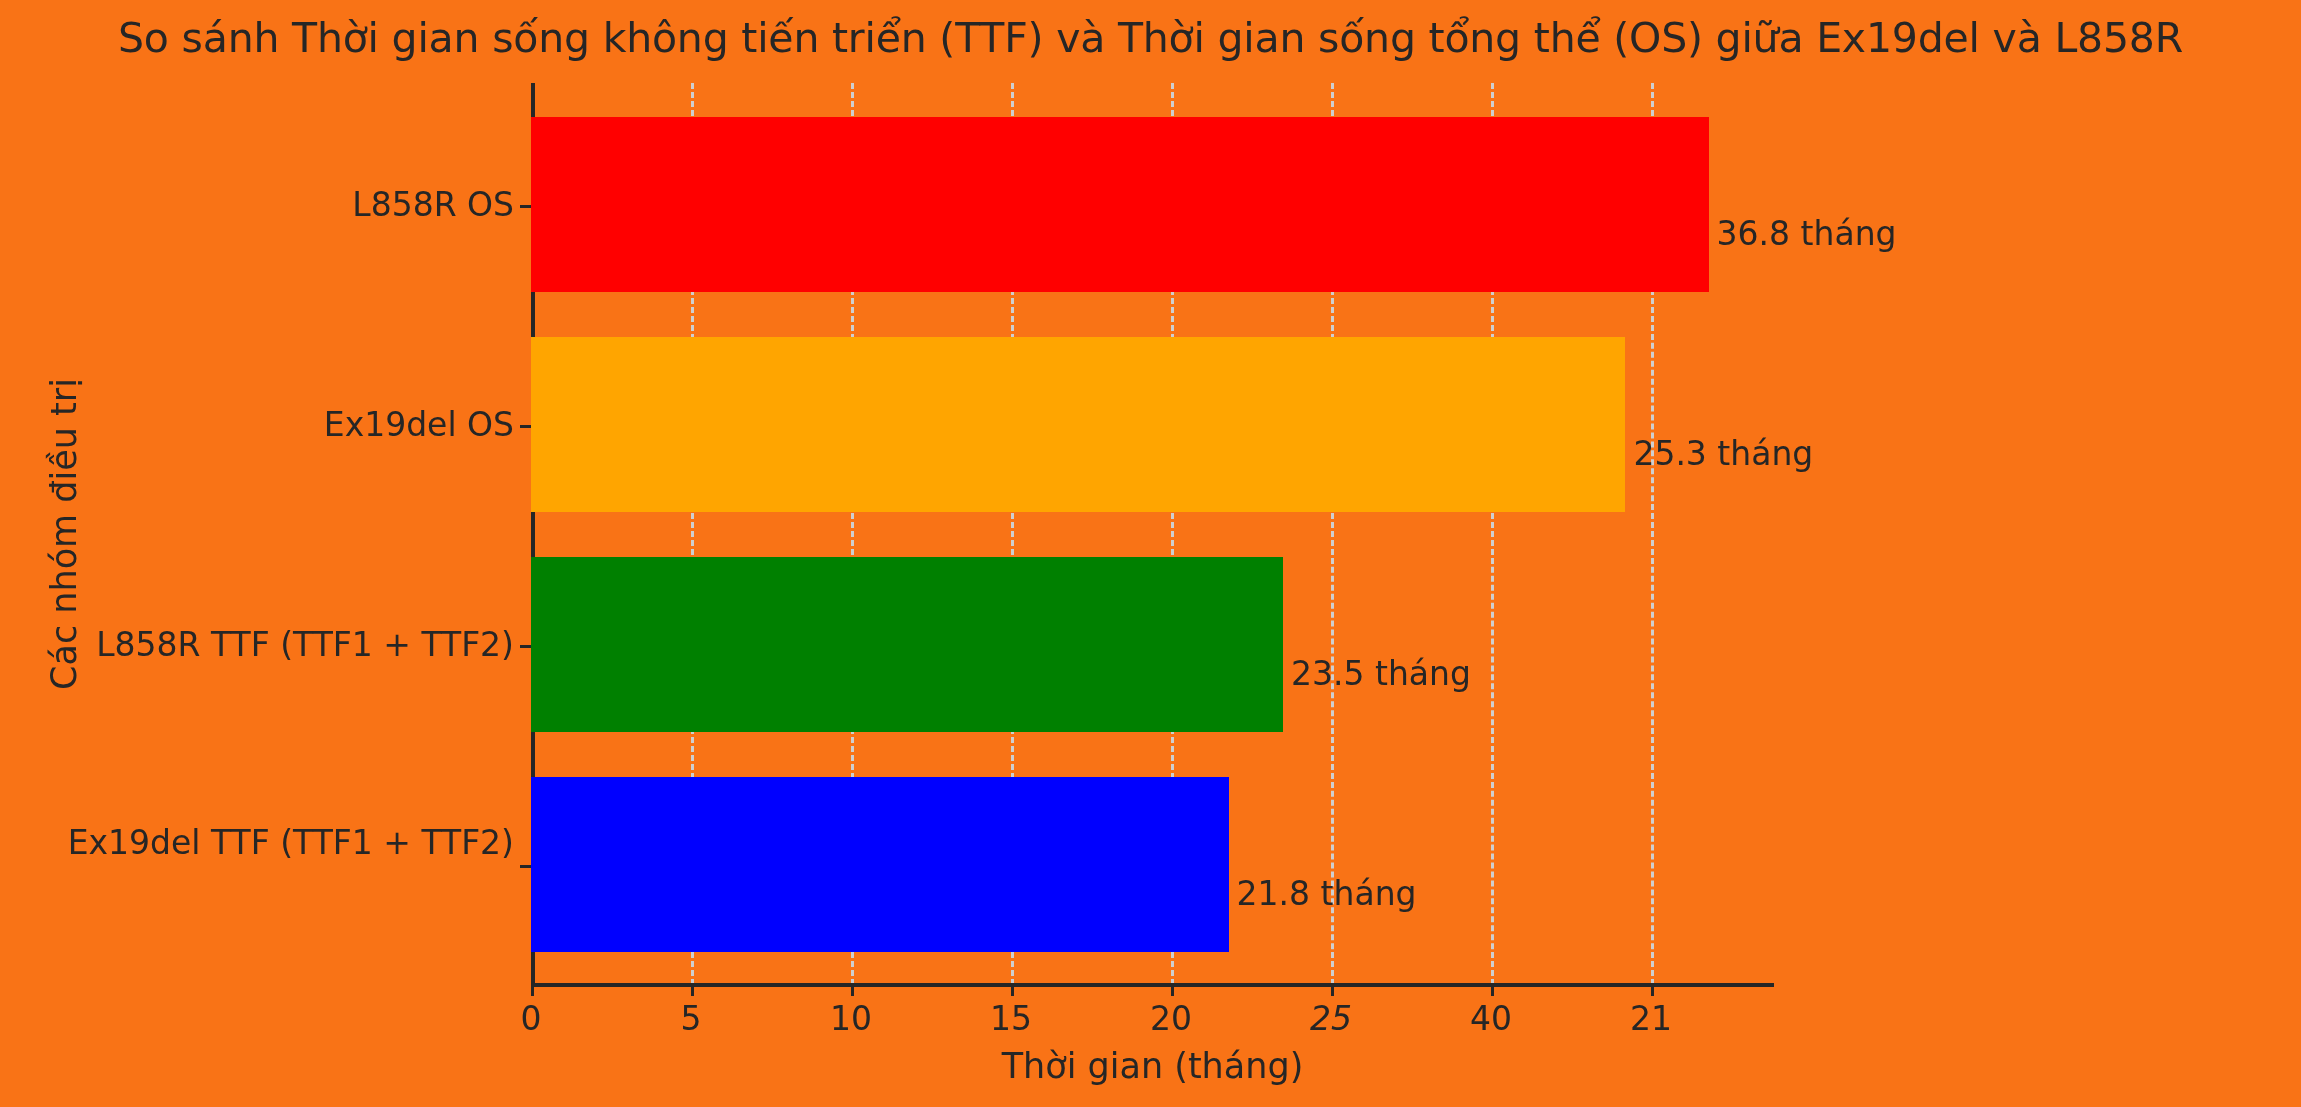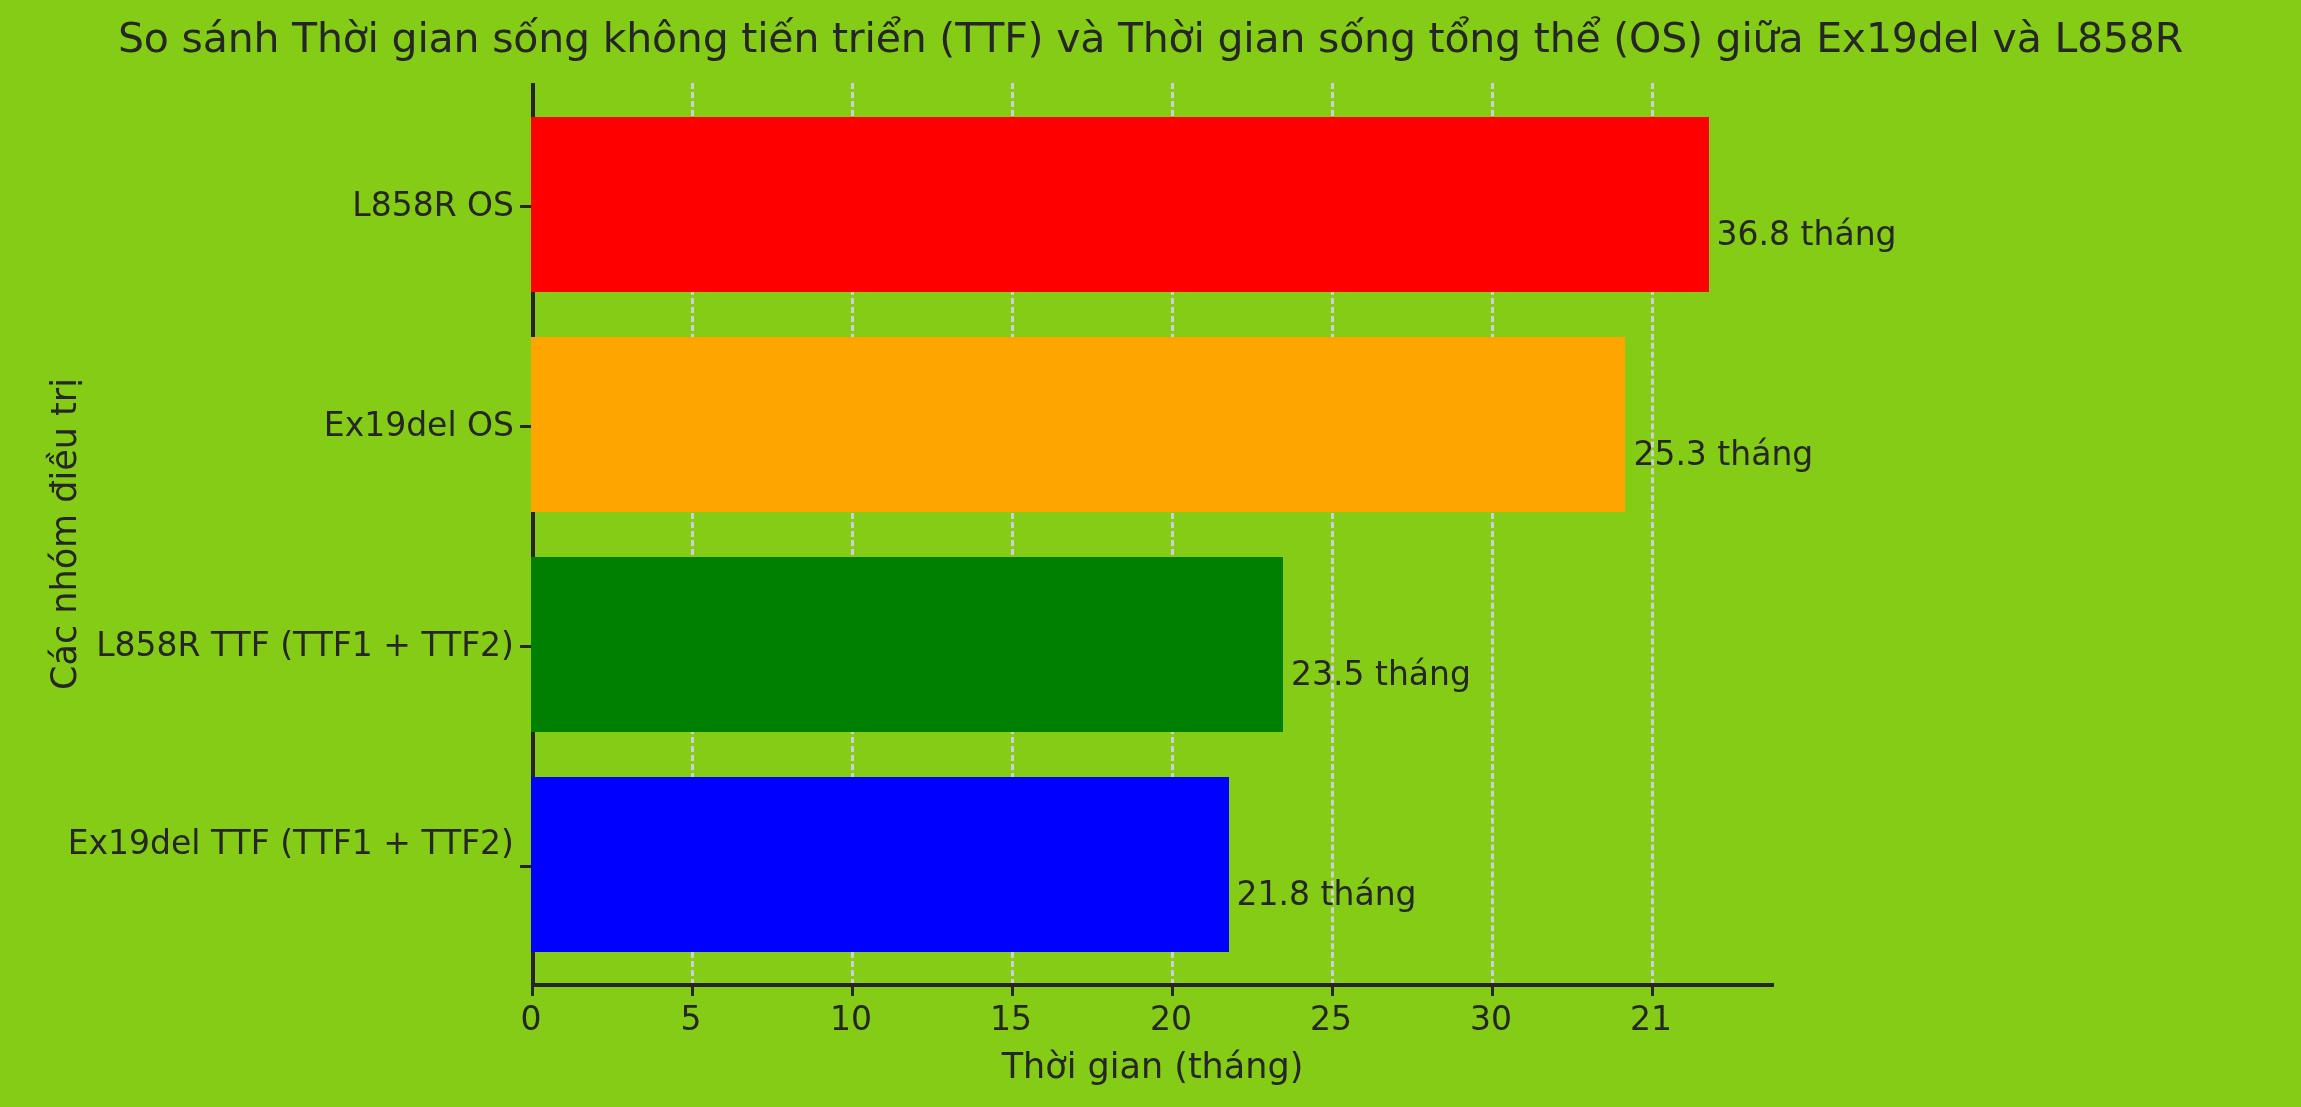--- a/index.html
+++ b/index.html
@@ -12,21 +12,21 @@
     height: 1107px;
     font-family: "DejaVu Sans", sans-serif;
     color: #262626;
     overflow: hidden;
   }
 
   #figure {
     position: relative;
     width: 2301px;
     height: 1107px;
-    background: #84cc16;
+    background: #f97316;
   }
 
   
   #chart-title {
     position: absolute;
     left: 0;
     top: 14px;
     width: 2301px;
     text-align: center;
     font-size: 41px;
@@ -163,23 +163,23 @@
       <div class="xtick-label" style="left: 531px;">0</div>
       <div class="xtick-mark" style="left: 691px;"></div>
       <div class="xtick-label" style="left: 691px;">5</div>
       <div class="xtick-mark" style="left: 851px;"></div>
       <div class="xtick-label" style="left: 851px;">10</div>
       <div class="xtick-mark" style="left: 1011px;"></div>
       <div class="xtick-label" style="left: 1011px;">15</div>
       <div class="xtick-mark" style="left: 1171px;"></div>
       <div class="xtick-label" style="left: 1171px;">20</div>
       <div class="xtick-mark" style="left: 1331px;"></div>
-      <div class="xtick-label" style="left: 1331px;">25</div>
+      <div class="xtick-label" style="left: 1331px; font-style: italic;">25</div>
       <div class="xtick-mark" style="left: 1491px;"></div>
-      <div class="xtick-label" style="left: 1491px;">30</div>
+      <div class="xtick-label" style="left: 1491px;">40</div>
       <div class="xtick-mark" style="left: 1651px;"></div>
       <div class="xtick-label" style="left: 1651px;">21</div>
     </div>
 
   <div id="yticks">
       <div class="ytick-mark" style="top: 204.5px;"></div>
       <div class="ytick-label" style="top: 204.5px;">L858R OS</div>
       <div class="ytick-mark" style="top: 424.5px;"></div>
       <div class="ytick-label" style="top: 424.5px;">Ex19del OS</div>
       <div class="ytick-mark" style="top: 644.5px;"></div>

